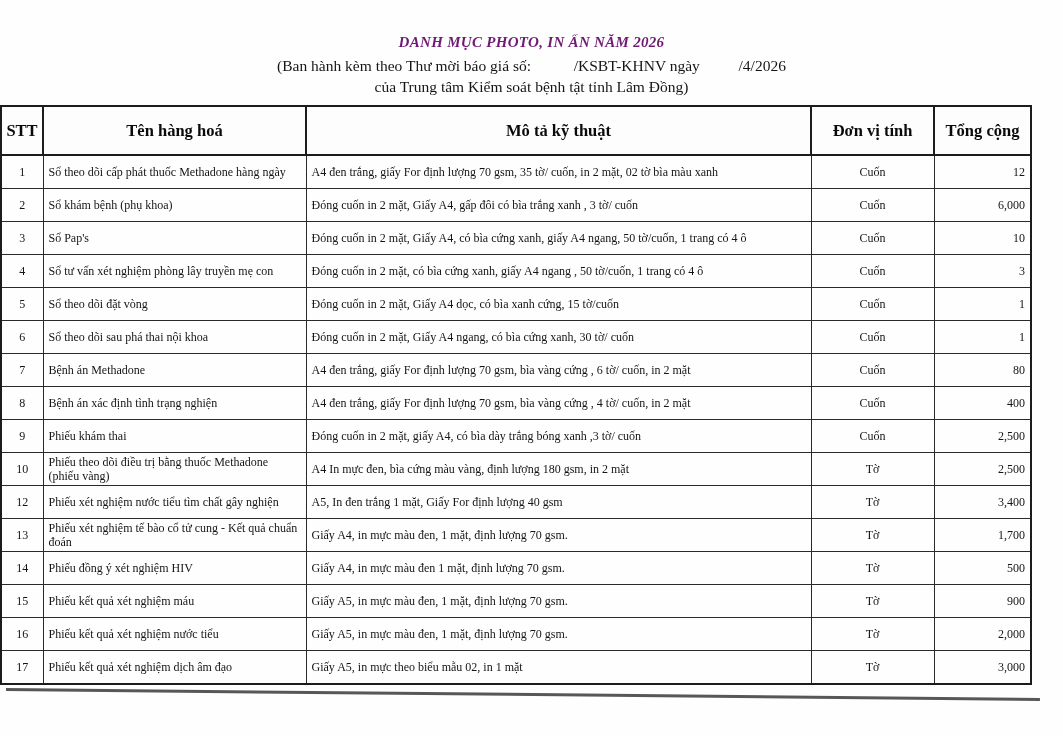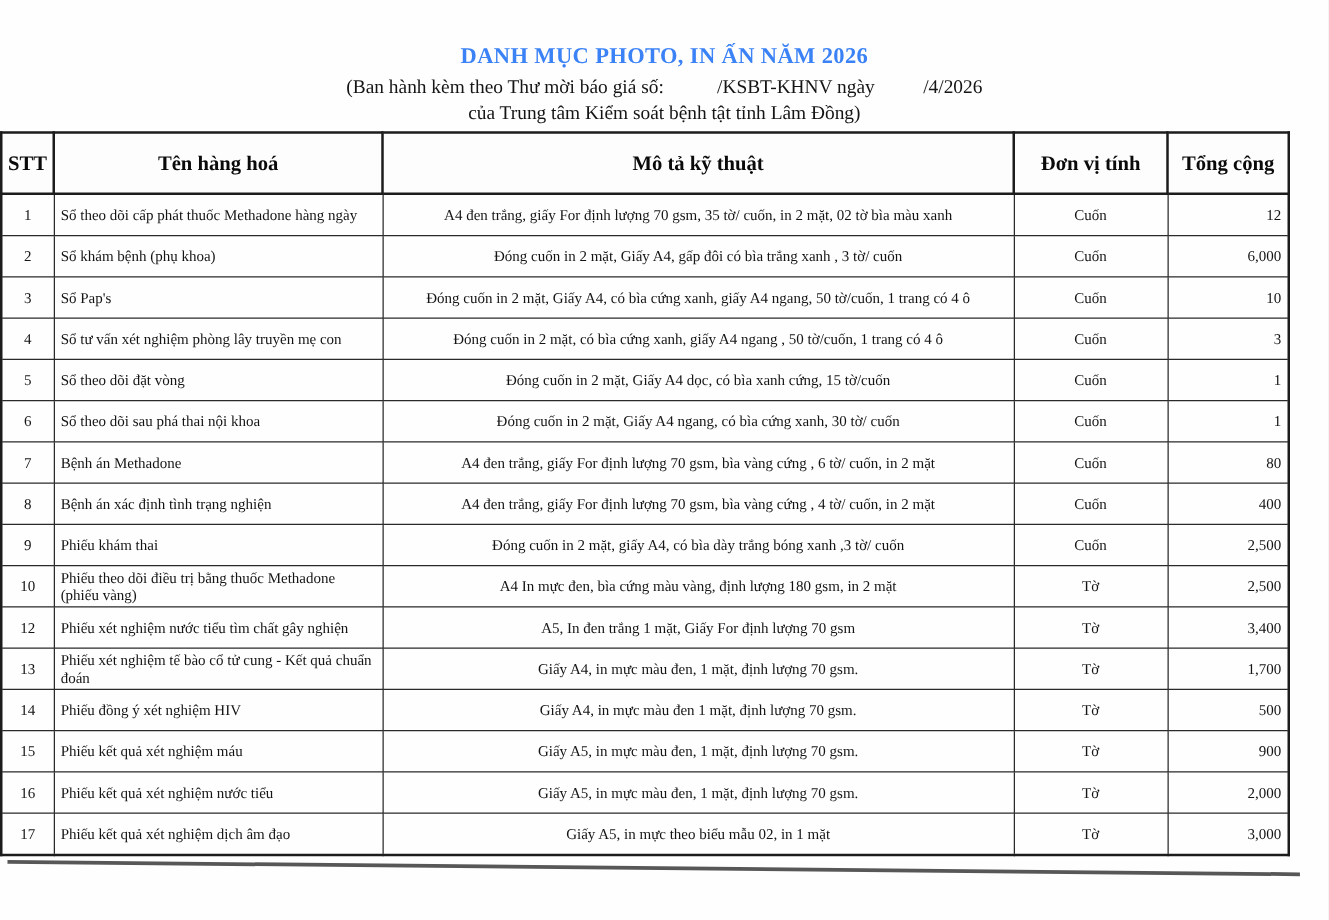--- a/index.html
+++ b/index.html
@@ -9,24 +9,25 @@
     height: 736px;
     background: #fefefe;
     color: #111;
     font-family: "Liberation Serif", "DejaVu Serif", serif;
     overflow: hidden;
     margin: 0 auto;
   }
   .doc-header { position: absolute; top: 34px; left: 0; width: 100%; text-align: center; }
   .doc-title {
     margin: 0;
-    font-size: 18px;
+    font-size: 15px;
     font-weight: bold;
     letter-spacing: 0.3px;
-    color: #3b82f6;
+    color: #701a75;
+    font-style: italic;
   }
   .doc-sub {
     font-size: 15.5px;
     line-height: 21px;
     white-space: pre;
     color: #151515;
   }
   .doc-sub.first { margin-top: 4px; }
   table.pricelist {
     position: absolute;
@@ -51,21 +52,21 @@
     border: 1.5px solid #2a2a2a;
     font-size: 12px;
     padding: 2px 5px;
     height: 28px;
     vertical-align: middle;
     color: #141414;
   }
   table.pricelist { border: 2px solid #1c1c1c; }
   td.c-stt   { text-align: center; font-size: 13.5px; }
   td.c-name  { text-align: left; line-height: 14px; }
-  td.c-desc  { text-align: center; }
+  td.c-desc  { }
   td.c-unit  { text-align: center; font-size: 12.5px; }
   td.c-total { text-align: right; padding-right: 31px; font-size: 13px; }
   .scan-edge {
     position: absolute;
     left: 6px;
     top: 688px;
     width: 1034px;
     height: 2.5px;
     background: #3a3a3a;
     transform: rotate(0.55deg);
@@ -179,21 +180,21 @@
       <td class="c-name">Phiếu theo dõi điều trị bằng thuốc Methadone (phiếu vàng)</td>
       <td class="c-desc">A4 In mực đen, bìa cứng màu vàng, định lượng 180 gsm, in 2 mặt</td>
       <td class="c-unit">Tờ</td>
       <td class="c-total">2,500</td>
     </tr>
 
 
     <tr>
       <td class="c-stt">12</td>
       <td class="c-name">Phiếu xét nghiệm nước tiểu tìm chất gây nghiện</td>
-      <td class="c-desc">A5, In đen trắng 1 mặt, Giấy For định lượng 70 gsm</td>
+      <td class="c-desc">A5, In đen trắng 1 mặt, Giấy For định lượng 40 gsm</td>
       <td class="c-unit">Tờ</td>
       <td class="c-total">3,400</td>
     </tr>
 
     <tr>
       <td class="c-stt">13</td>
       <td class="c-name">Phiếu xét nghiệm tế bào cổ tử cung - Kết quả chuẩn đoán</td>
       <td class="c-desc">Giấy A4, in mực màu đen, 1 mặt, định lượng  70 gsm.</td>
       <td class="c-unit">Tờ</td>
       <td class="c-total">1,700</td>

